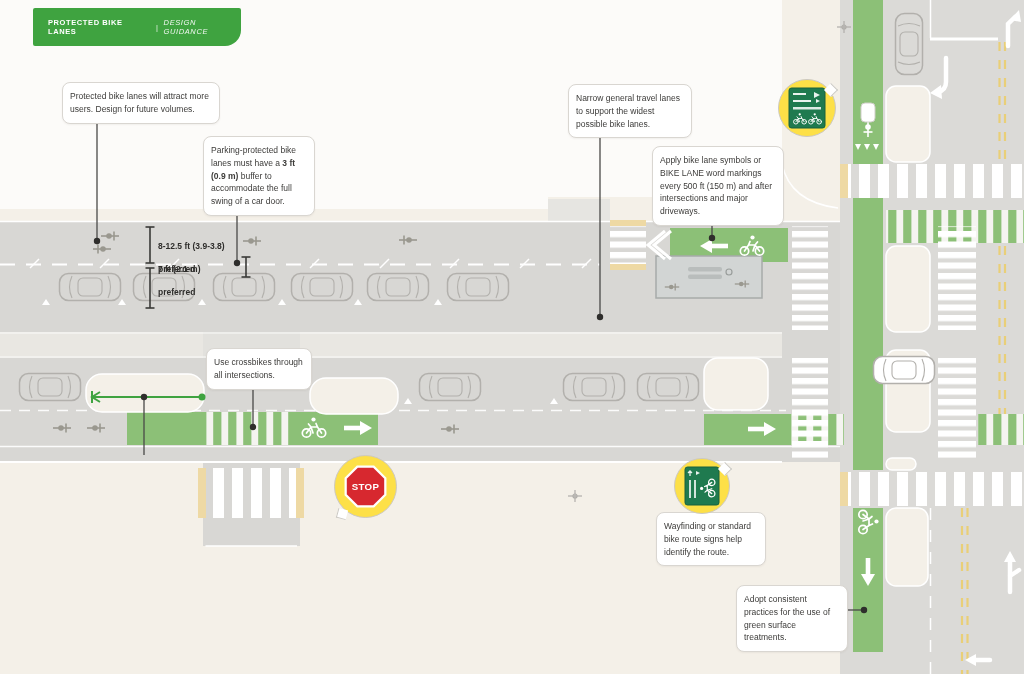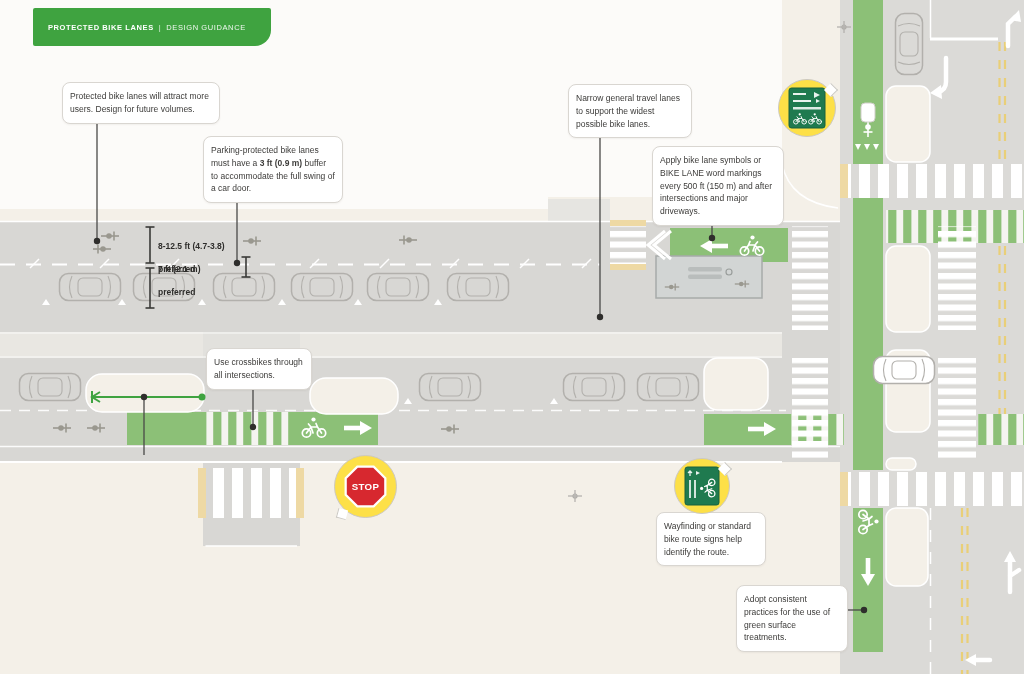--- a/index.html
+++ b/index.html
@@ -1,24 +1,24 @@
 <!DOCTYPE html>
 <html><head>
 <meta charset="utf-8">
 <style>
   html,body{margin:0;padding:0;background:#fcfbf9;font-family:"Liberation Sans",sans-serif;}
   .stage{position:relative;width:1024px;height:674px;overflow:hidden;background:#fcfbf9;}
   .stage svg.scene{position:absolute;left:0;top:0;z-index:1;}
   .overlay{position:absolute;z-index:3;}
-  .badge{left:33px;top:8px;width:238px;height:38px;background:#3fa340;color:#fff;
+  .badge{left:33px;top:8px;width:208px;height:38px;background:#3fa340;color:#fff;
     border-radius:2px 2px 16px 2px;display:flex;align-items:center;padding-left:15px;
     font-size:7.5px;letter-spacing:.6px;box-sizing:border-box;}
   .badge .t{font-weight:bold;}
   .badge .sep{margin:0 5px;opacity:.85;}
-  .badge .s{font-weight:normal;opacity:.92;}
+  .badge .s{font-weight:normal;opacity:.92;font-style:italic;}
   .callout{background:#fff;border:1px solid #d9d6d1;border-radius:8px;padding:7px 7px;
     font-size:8.5px;line-height:1.5;color:#3c3b39;box-sizing:border-box;
     box-shadow:0 1px 2px rgba(60,55,40,.06);}
   .measure{font-size:8.5px;font-weight:bold;color:#2e2d2b;line-height:1.35;white-space:pre-line;}
   .bubble{border-radius:50%;background:#fde047;border:1.5px solid #ccc9c3;
     display:flex;align-items:center;justify-content:center;box-sizing:border-box;}
   .bubble .tail-ne{position:absolute;right:-1px;top:5px;width:9px;height:9px;background:#fff;
     border-top:1.5px solid #ccc9c3;border-right:1.5px solid #ccc9c3;transform:rotate(45deg);}
   .bubble .tail-sw{position:absolute;left:2px;bottom:-2px;width:9px;height:9px;background:#fff;
     border-bottom:1.5px solid #ccc9c3;border-left:1.5px solid #ccc9c3;transform:rotate(15deg);}
@@ -331,41 +331,41 @@
 
 <div class="overlay badge">
   <span class="t">PROTECTED BIKE LANES</span>
   <span class="sep">|</span>
   <span class="s">DESIGN GUIDANCE</span>
 </div>
 
 <div class="overlay callout" style="left:62px;top:82px;width:158px;">
   <span>Protected bike lanes will attract more users. Design for future volumes.</span>
 </div>
-<div class="overlay callout" style="left:203px;top:136px;width:140px;">
+<div class="overlay callout" style="left:203px;top:136px;width:112px;">
   <span>Parking-protected bike lanes must have a </span><b>3 ft (0.9 m)</b><span> buffer to accommodate the full swing of a car door.</span>
 </div>
 <div class="overlay callout" style="left:568px;top:84px;width:124px;">
   <span>Narrow general travel lanes to support the widest possible bike lanes.</span>
 </div>
 <div class="overlay callout" style="left:652px;top:146px;width:132px;">
   <span>Apply bike lane symbols or BIKE LANE word markings every 500 ft (150 m) and after intersections and major driveways.</span>
 </div>
 <div class="overlay callout" style="left:206px;top:348px;width:106px;">
   <span>Use crossbikes through all intersections.</span>
 </div>
 <div class="overlay callout" style="left:736px;top:585px;width:112px;">
   <span>Adopt consistent practices for the use of green surface treatments.</span>
 </div>
 <div class="overlay callout" style="left:656px;top:512px;width:110px;">
   <span>Wayfinding or standard bike route signs help identify the route.</span>
 </div>
 
 <div class="overlay measure" style="left:158px;top:230px;">
-  <div>8-12.5 ft (4.7-3.8)</div>
+  <div>8-12.5 ft (3.9-3.8)</div>
   <div>preferred</div>
 </div>
 <div class="overlay measure" style="left:158px;top:253px;">
   <div>7 ft (2.1 m)</div>
   <div>preferred</div>
 </div>
 
 <div class="overlay bubble" style="left:334px;top:455px;width:63px;height:63px;">
   <div class="tail-sw"></div>
   <svg width="47" height="47" viewBox="0 0 46 46">

